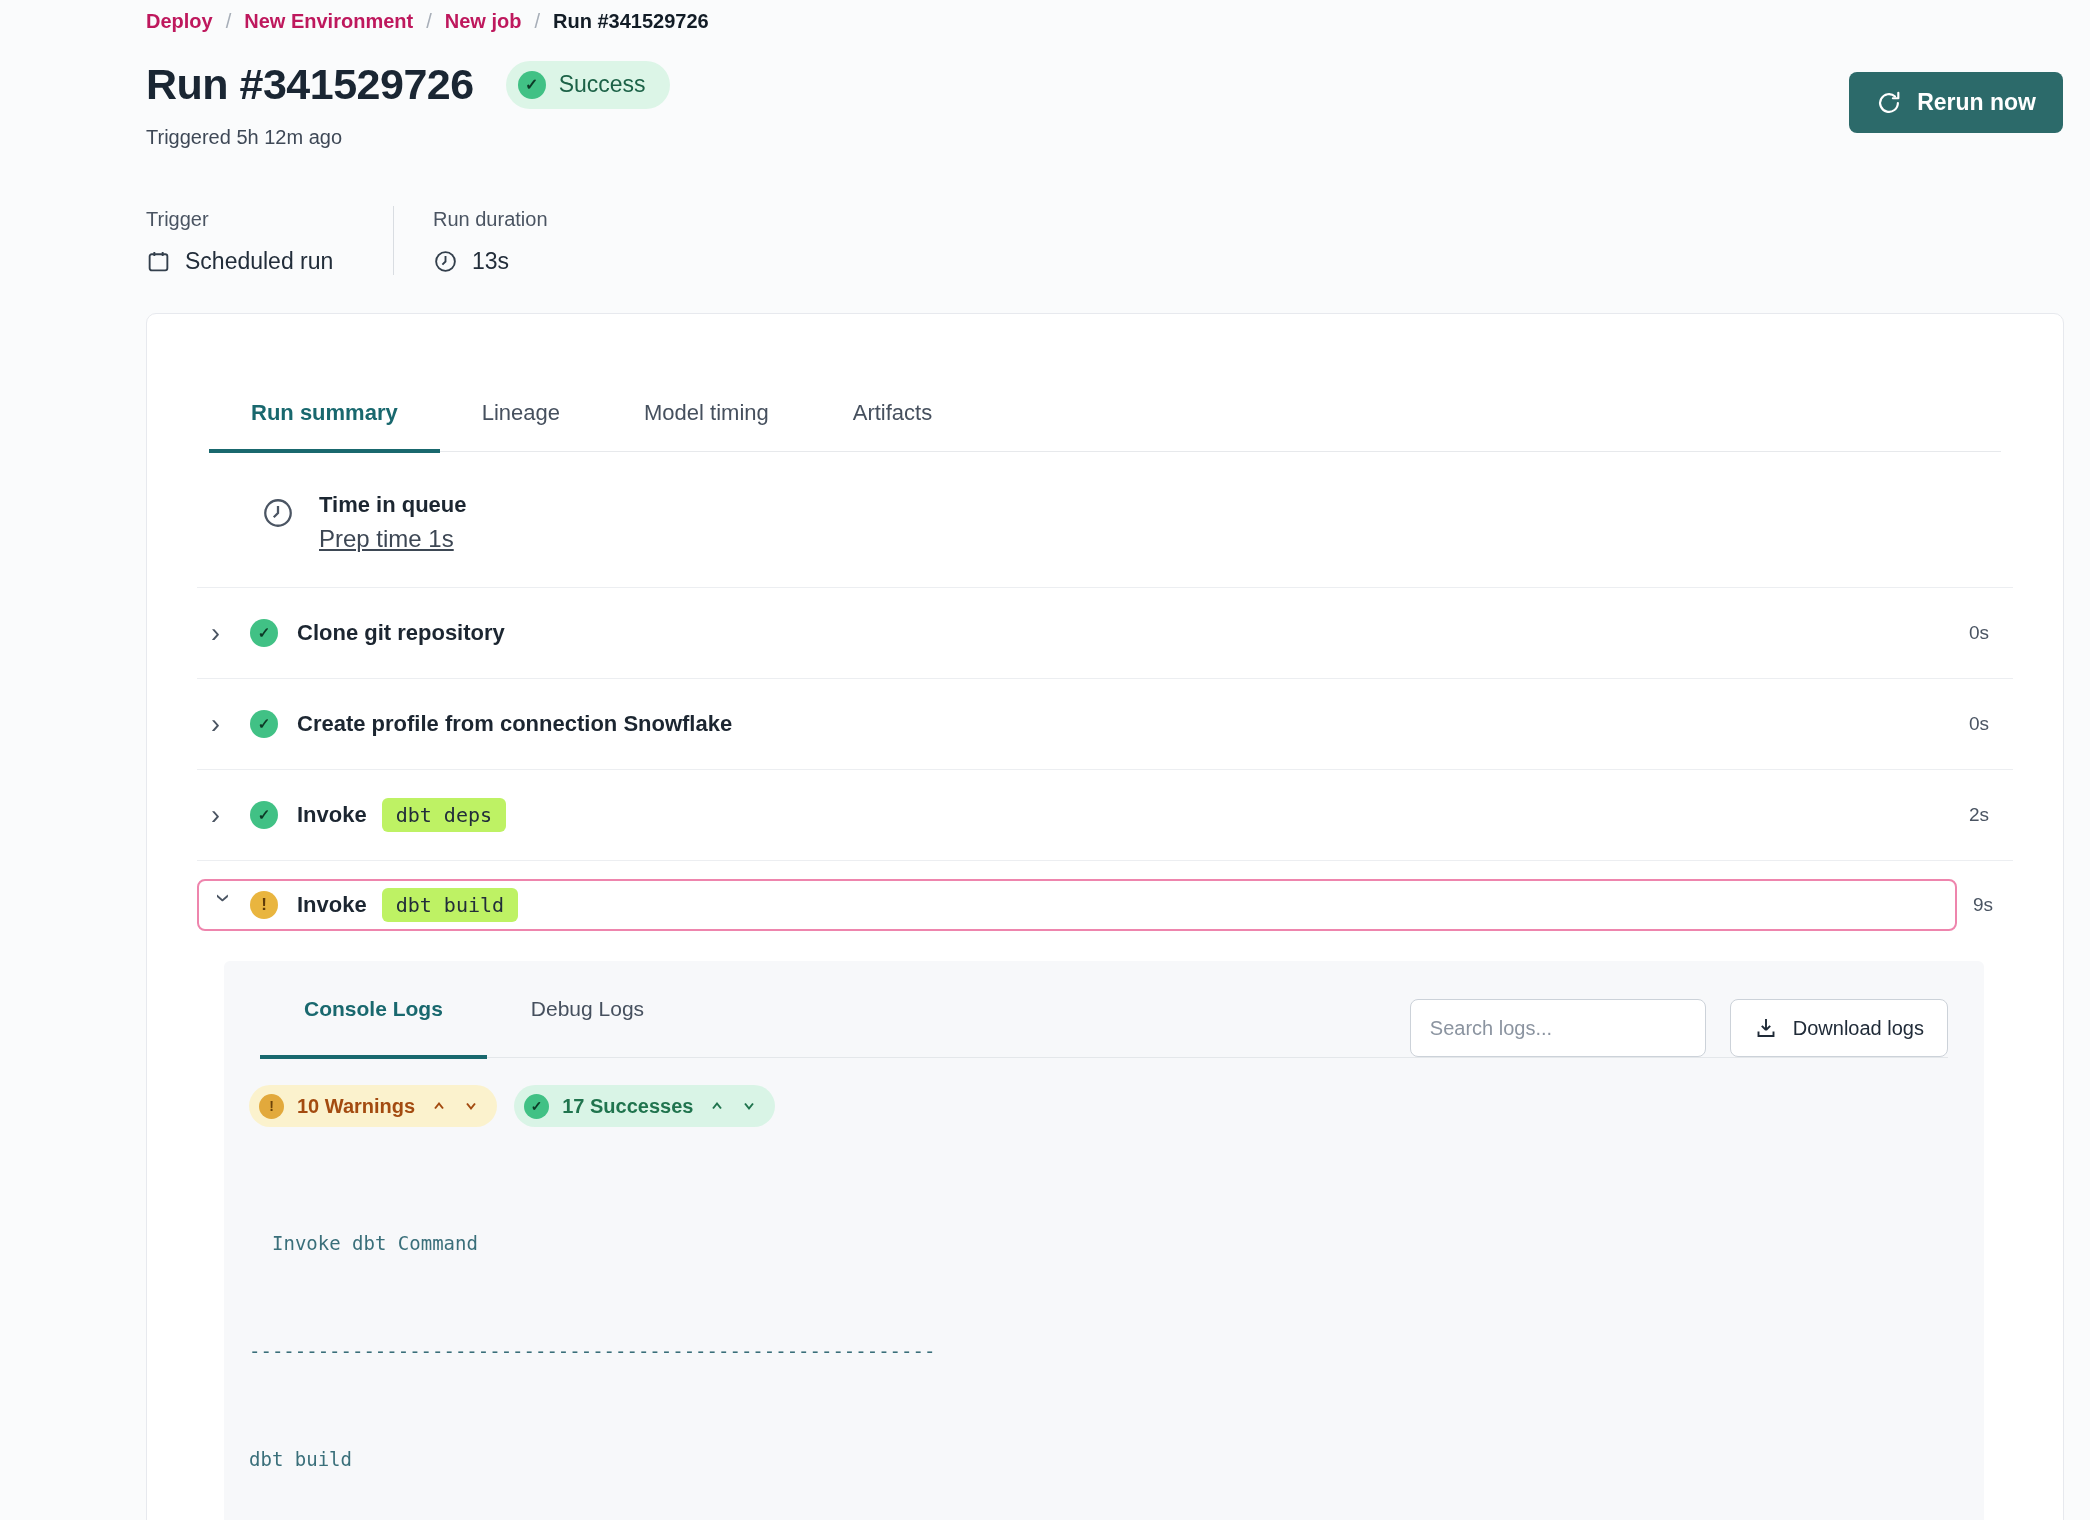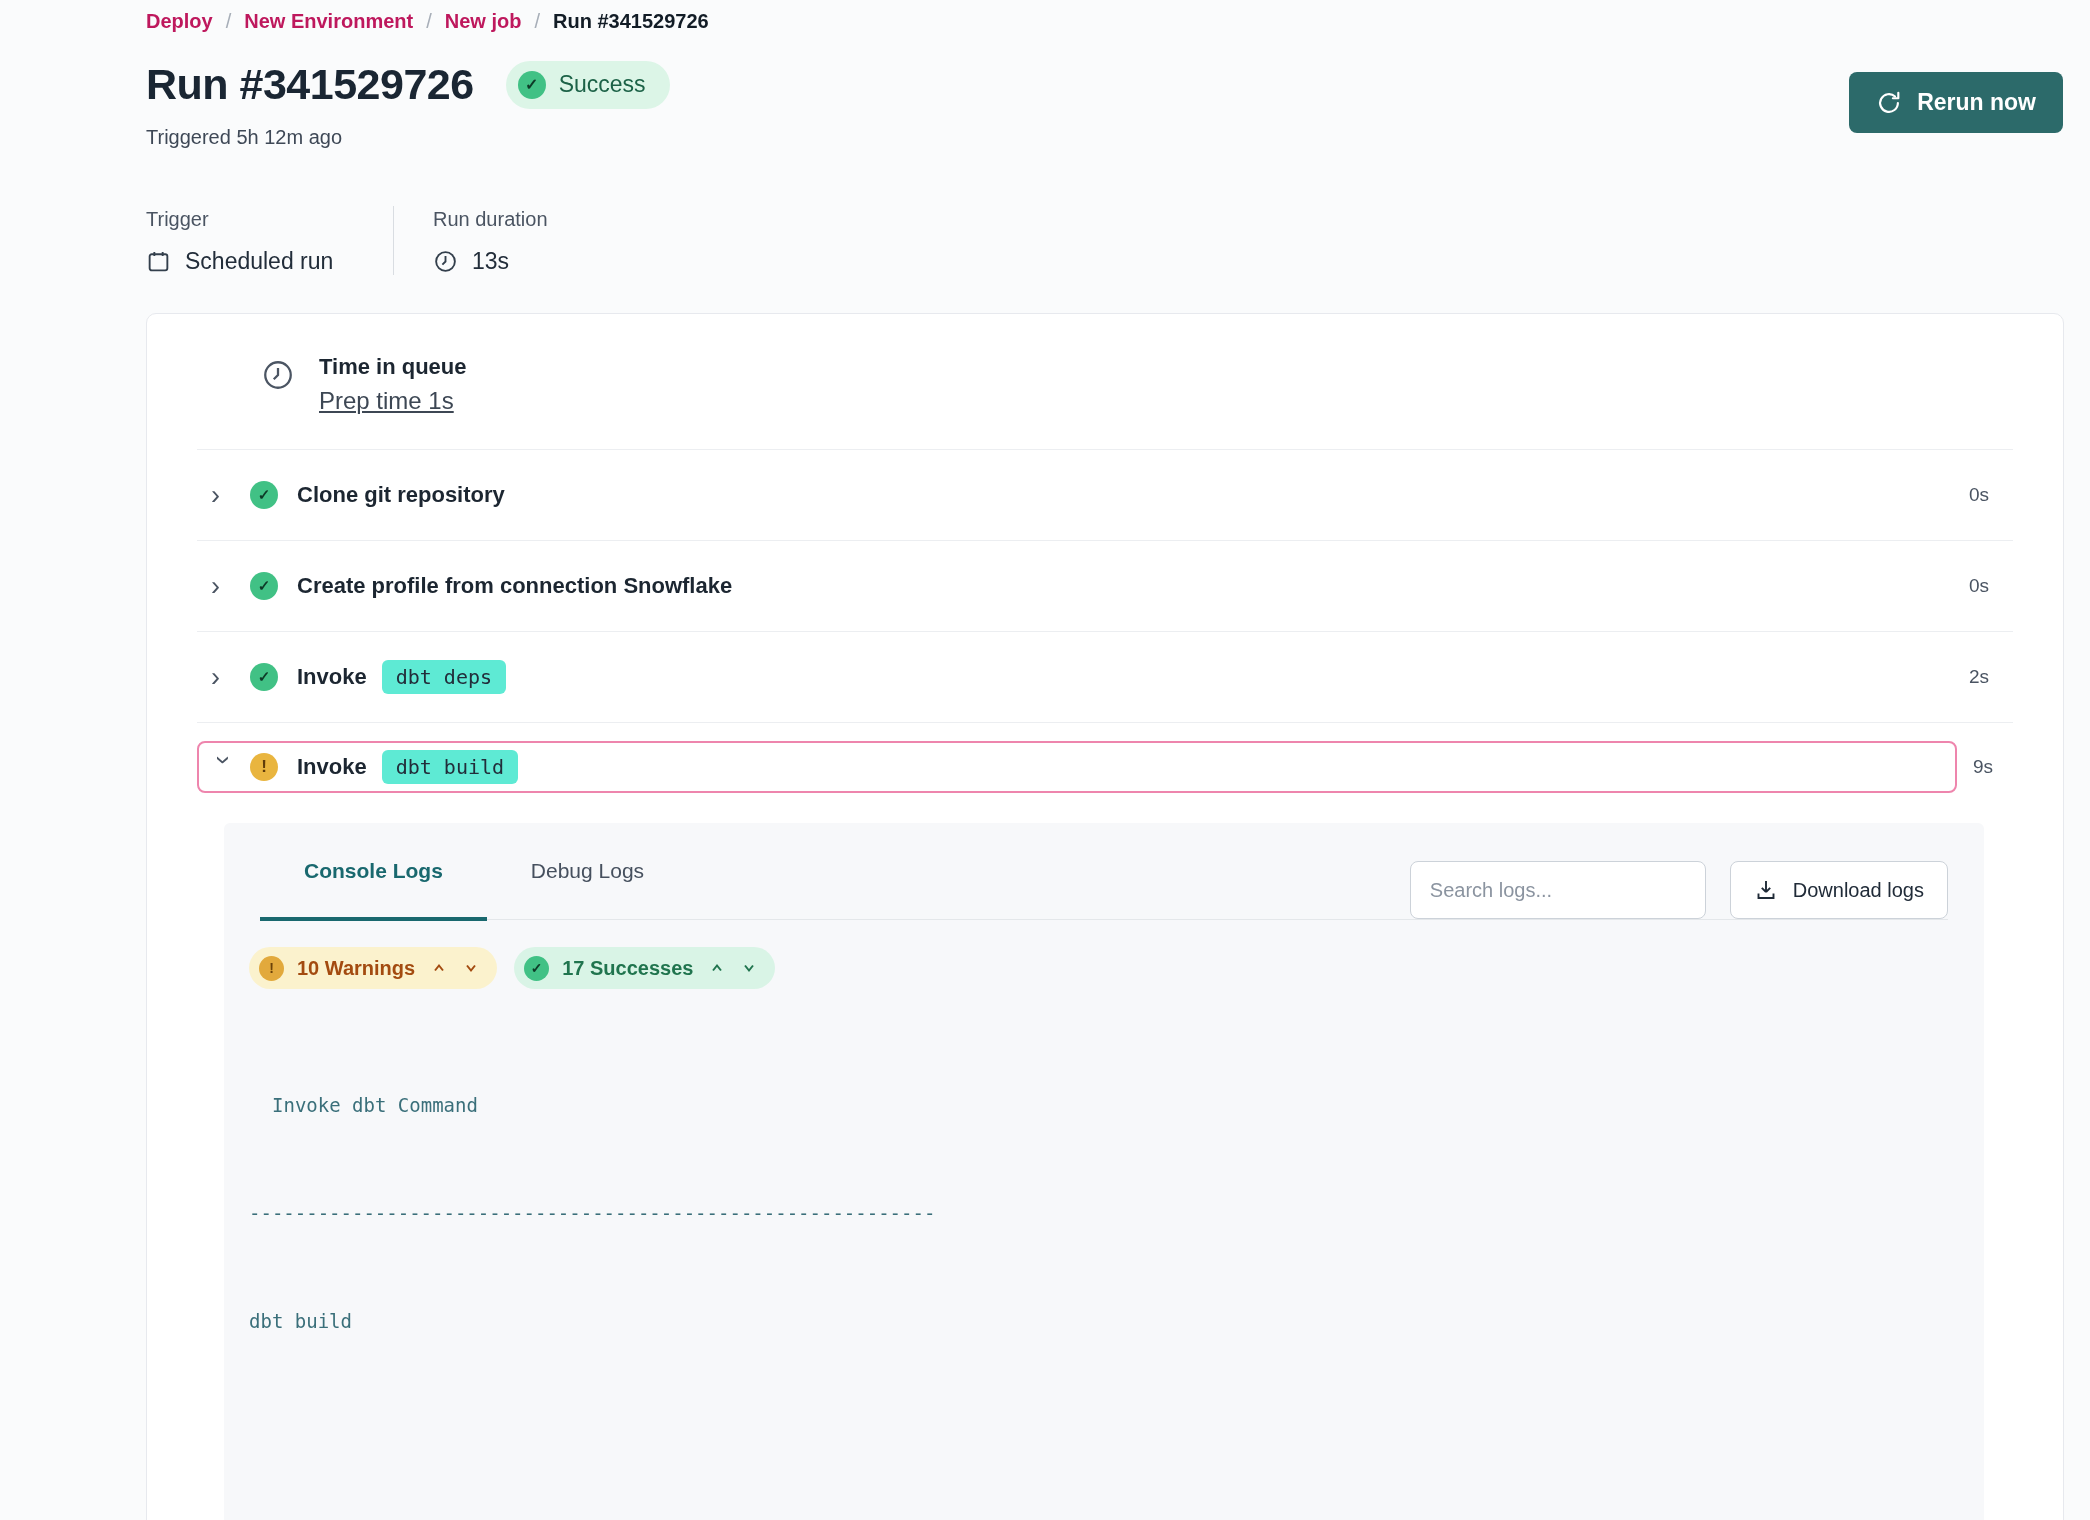--- a/index.html
+++ b/index.html
@@ -61,21 +61,21 @@
   .step-row { margin:0 50px; height:91px; display:flex; align-items:center;
     border-bottom:1px solid #eceef1; padding:0 0 0 14px; cursor:pointer; }
   .chev { font-size:27px; color:#4a5462; width:24px; line-height:1; display:inline-block; }
   .chev.down { transform:rotate(90deg); }
   .status-circle { width:28px; height:28px; margin:0 19px 0 15px; flex:none;
     font-size:15px; font-weight:700; }
   .status-circle.amber { background:#e9b53f; color:#5f3c0a; font-size:17px; }
   .step-title { font-size:22px; font-weight:700; color:#1c2631; display:flex; align-items:center;
     gap:15px; flex:1; }
   .cmd-pill { font-family:"DejaVu Sans Mono", monospace; font-size:20px; font-weight:400;
-    background:#5eead4; border-radius:6px; padding:5px 14px; color:#222d3a; }
+    background:#bef264; border-radius:6px; padding:5px 14px; color:#222d3a; }
   .step-duration { font-size:19px; color:#4a5462; padding-right:24px; }
 
   .step-row.expanded { border-bottom:none; height:auto; padding:18px 0 0 0; }
   .warn-outline { flex:1; display:flex; align-items:center; border:2px solid #ee85ad;
     border-radius:8px; height:52px; padding:0 0 0 12px; background:#fff; }
   .step-row.expanded .step-duration { padding-left:16px; padding-right:20px; }
 
   
   .log-panel { margin:30px 79px 0 77px; background:#f7f8fa; border-radius:6px; padding-bottom:80px; }
   .log-toolbar { display:flex; align-items:flex-end; margin:0 36px; height:97px;
@@ -163,20 +163,26 @@
               <path d="M12 6.8V12l-3 3"></path>
             </svg>
         </span>
         <span>13s</span>
       </div>
     </div>
   </div>
 
   <div class="card">
 
+    <div class="tabs">
+      <button class="tab active">Run summary</button>
+      <button class="tab">Lineage</button>
+      <button class="tab">Model timing</button>
+      <button class="tab">Artifacts</button>
+    </div>
 
     <div class="queue-section">
       <span style="display:inline-flex; margin-top:4px;">
         <svg width="34" height="34" viewBox="0 0 24 24" fill="none" stroke="#4b5563" stroke-width="1.6">
             <circle cx="12" cy="12" r="9"></circle>
             <path d="M12 7V12l-3 3"></path>
           </svg>
       </span>
       <div>
         <div class="queue-title">Time in queue</div>

